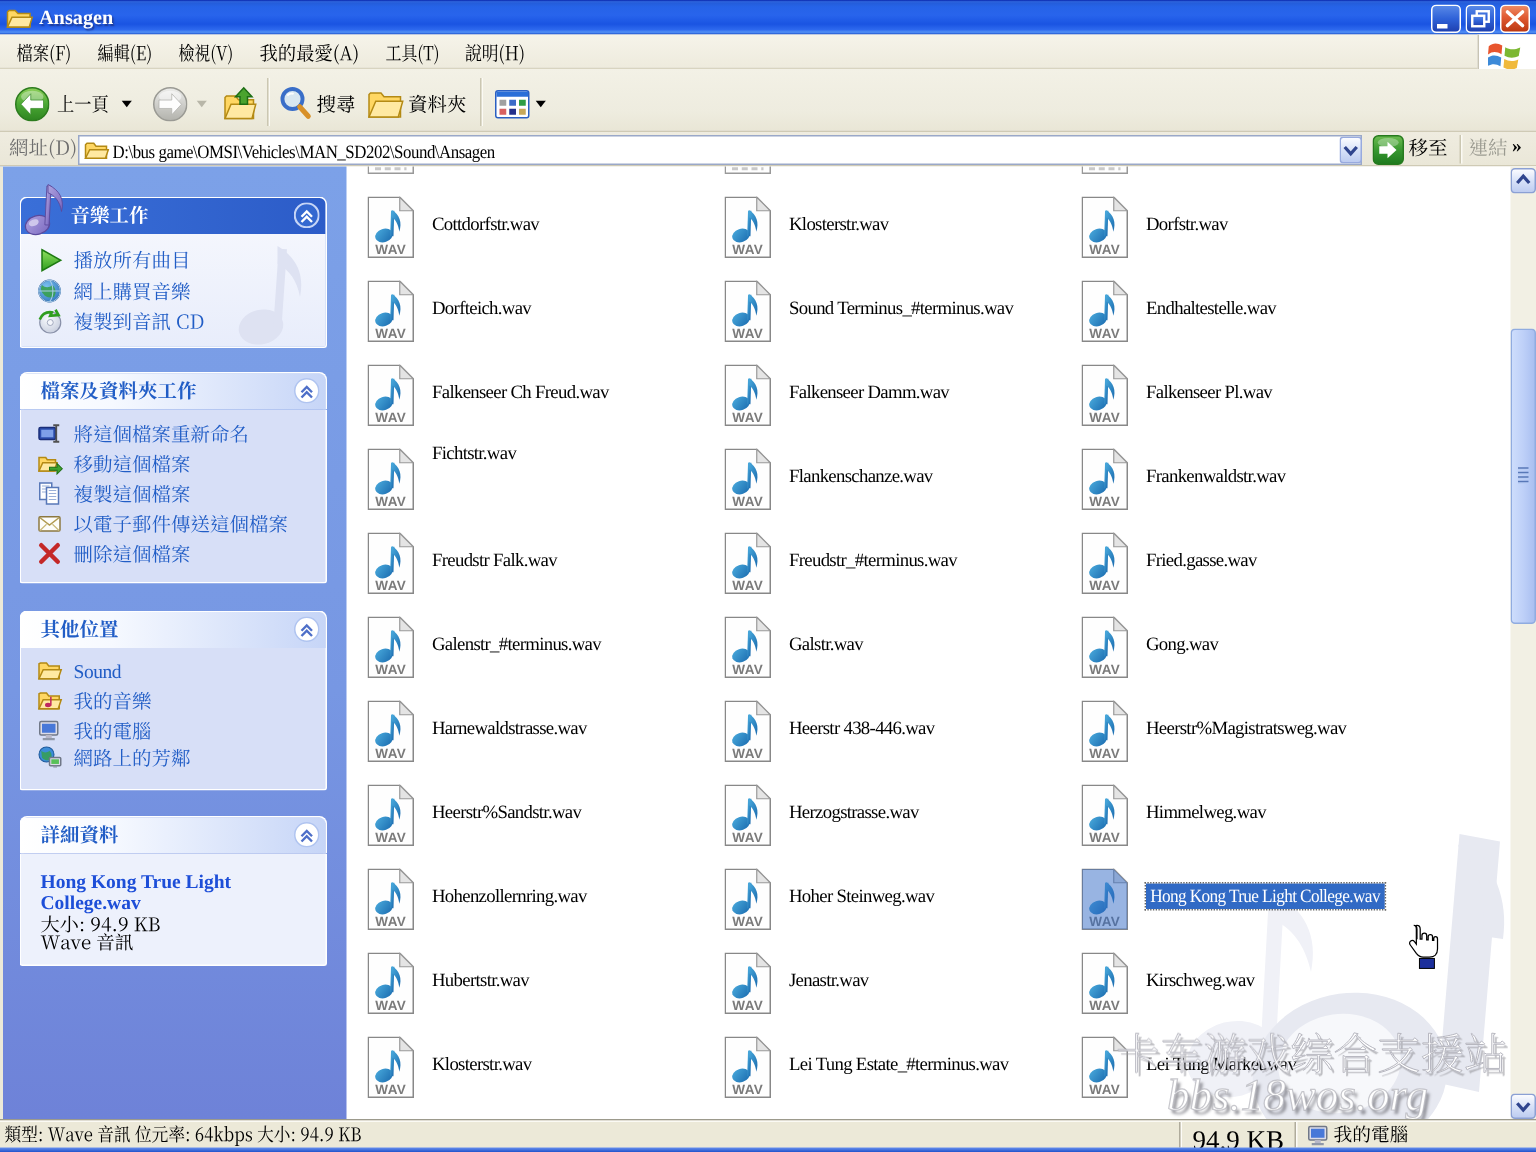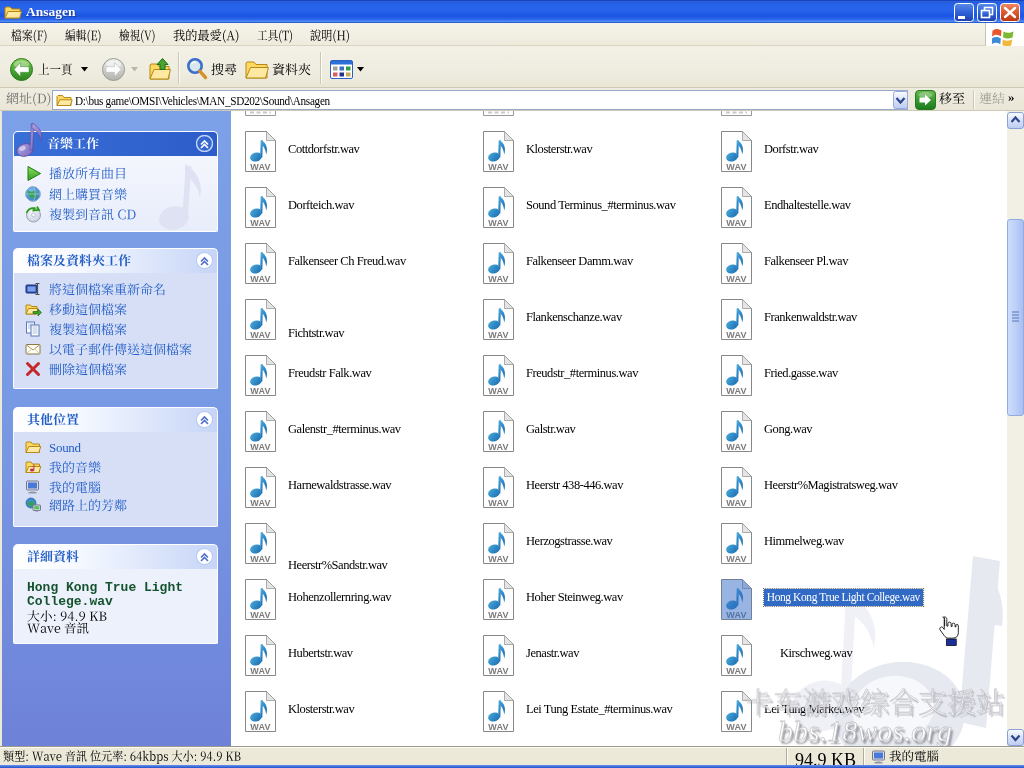--- a/index.html
+++ b/index.html
@@ -641,21 +641,21 @@
       <use href="#g89" x="1000"></use>
       <use href="#g60" x="2000"></use>
       <use href="#g61" x="3000"></use>
     </g>
   </svg>
 <svg class="ab" style="left:196px;top:547.5px" width="17" height="17">
 <circle cx="8.5" cy="8.5" r="8" fill="#fff" stroke="#b0c4f0"></circle>
 <path d="M5,9.5 L8.5,6 L12,9.5 M5,13 L8.5,9.5 L12,13" fill="none" stroke="#4e6fc8" stroke-width="1.6"></path>
 </svg>
 <div class="ab" style="left:13px;top:569px;width:205px;height:75px;background:#edf1fc;border:1px solid #fff;border-top:none;border-radius:0 0 2px 2px;"></div>
-<div class="ab" style="left:27px;top:581px;font-weight:bold;font-size:13px;color:#14532d;line-height:13.5px;font-family:Liberation Mono, monospace">Hong Kong True Light<br>College.wav</div>
+<div class="ab" style="left:27px;top:581px;font-weight:bold;font-size:13px;color:#1d4ed8;line-height:13.5px;font-family:Liberation Serif, serif">Hong Kong True Light<br>College.wav</div>
 <svg class="t " style="left:27.0px;top:609.5px;" width="81" height="15">
     <g transform="matrix(0.012808,0,0,-0.012500,0,10.750)" fill="#000">
       <use href="#g90" x="0"></use>
       <use href="#g91" x="1000"></use>
       <use href="#g92" x="2000"></use>
       <use href="#g55" x="2327"></use>
       <use href="#g93" x="2583"></use>
       <use href="#g94" x="3145"></use>
       <use href="#g95" x="3700"></use>
       <use href="#g93" x="4027"></use>
@@ -769,21 +769,21 @@
 </svg>
 <div class="fname" style="left:764px;top:254px">Falkenseer Pl.wav</div>
 <svg class="ab" style="left:245px;top:299px" width="31" height="41">
 <path d="M0.5,0.5 L21.5,0.5 L30.5,9.5 L30.5,40.5 L0.5,40.5 Z" fill="#fefefe" stroke="#888888"></path>
 <path d="M21.5,0.5 L30.5,9.5 L21.5,9.5 Z" fill="#e4e4e4" stroke="#999999" stroke-width="0.8"></path>
 <ellipse cx="11" cy="26" rx="6" ry="4.4" transform="rotate(-18 11 26)" fill="url(#gradNote)"></ellipse>
 <rect x="15.4" y="9.5" width="2.2" height="17" fill="url(#gradNote)" transform="rotate(2 16.5 18)"></rect>
 <path d="M16.2,9 C21.5,12 23.2,17.5 21.2,23.5 C20.6,18.5 18.6,15 16.2,13.8 Z" fill="url(#gradNote)"></path>
 <text x="15.5" y="38.5" text-anchor="middle" font-family="Liberation Sans" font-weight="bold" font-size="9" fill="#7a7a7a" letter-spacing="0.3">WAV</text>
 </svg>
-<div class="fname" style="left:288px;top:326px">Fichtstr.wav</div>
+<div class="fname" style="left:288px;top:295px">Fichtstr.wav</div>
 <svg class="ab" style="left:483px;top:299px" width="31" height="41">
 <path d="M0.5,0.5 L21.5,0.5 L30.5,9.5 L30.5,40.5 L0.5,40.5 Z" fill="#fefefe" stroke="#888888"></path>
 <path d="M21.5,0.5 L30.5,9.5 L21.5,9.5 Z" fill="#e4e4e4" stroke="#999999" stroke-width="0.8"></path>
 <ellipse cx="11" cy="26" rx="6" ry="4.4" transform="rotate(-18 11 26)" fill="url(#gradNote)"></ellipse>
 <rect x="15.4" y="9.5" width="2.2" height="17" fill="url(#gradNote)" transform="rotate(2 16.5 18)"></rect>
 <path d="M16.2,9 C21.5,12 23.2,17.5 21.2,23.5 C20.6,18.5 18.6,15 16.2,13.8 Z" fill="url(#gradNote)"></path>
 <text x="15.5" y="38.5" text-anchor="middle" font-family="Liberation Sans" font-weight="bold" font-size="9" fill="#7a7a7a" letter-spacing="0.3">WAV</text>
 </svg>
 <div class="fname" style="left:526px;top:310px">Flankenschanze.wav</div>
 <svg class="ab" style="left:721px;top:299px" width="31" height="41">
@@ -877,21 +877,21 @@
 </svg>
 <div class="fname" style="left:764px;top:478px">Heerstr%Magistratsweg.wav</div>
 <svg class="ab" style="left:245px;top:523px" width="31" height="41">
 <path d="M0.5,0.5 L21.5,0.5 L30.5,9.5 L30.5,40.5 L0.5,40.5 Z" fill="#fefefe" stroke="#888888"></path>
 <path d="M21.5,0.5 L30.5,9.5 L21.5,9.5 Z" fill="#e4e4e4" stroke="#999999" stroke-width="0.8"></path>
 <ellipse cx="11" cy="26" rx="6" ry="4.4" transform="rotate(-18 11 26)" fill="url(#gradNote)"></ellipse>
 <rect x="15.4" y="9.5" width="2.2" height="17" fill="url(#gradNote)" transform="rotate(2 16.5 18)"></rect>
 <path d="M16.2,9 C21.5,12 23.2,17.5 21.2,23.5 C20.6,18.5 18.6,15 16.2,13.8 Z" fill="url(#gradNote)"></path>
 <text x="15.5" y="38.5" text-anchor="middle" font-family="Liberation Sans" font-weight="bold" font-size="9" fill="#7a7a7a" letter-spacing="0.3">WAV</text>
 </svg>
-<div class="fname" style="left:288px;top:558px">Heerstr%Sandstr.wav</div>
+<div class="fname" style="left:288px;top:534px">Heerstr%Sandstr.wav</div>
 <svg class="ab" style="left:483px;top:523px" width="31" height="41">
 <path d="M0.5,0.5 L21.5,0.5 L30.5,9.5 L30.5,40.5 L0.5,40.5 Z" fill="#fefefe" stroke="#888888"></path>
 <path d="M21.5,0.5 L30.5,9.5 L21.5,9.5 Z" fill="#e4e4e4" stroke="#999999" stroke-width="0.8"></path>
 <ellipse cx="11" cy="26" rx="6" ry="4.4" transform="rotate(-18 11 26)" fill="url(#gradNote)"></ellipse>
 <rect x="15.4" y="9.5" width="2.2" height="17" fill="url(#gradNote)" transform="rotate(2 16.5 18)"></rect>
 <path d="M16.2,9 C21.5,12 23.2,17.5 21.2,23.5 C20.6,18.5 18.6,15 16.2,13.8 Z" fill="url(#gradNote)"></path>
 <text x="15.5" y="38.5" text-anchor="middle" font-family="Liberation Sans" font-weight="bold" font-size="9" fill="#7a7a7a" letter-spacing="0.3">WAV</text>
 </svg>
 <div class="fname" style="left:526px;top:534px">Herzogstrasse.wav</div>
 <svg class="ab" style="left:721px;top:523px" width="31" height="41">
@@ -950,21 +950,21 @@
 </svg>
 <div class="fname" style="left:526px;top:646px">Jenastr.wav</div>
 <svg class="ab" style="left:721px;top:635px" width="31" height="41">
 <path d="M0.5,0.5 L21.5,0.5 L30.5,9.5 L30.5,40.5 L0.5,40.5 Z" fill="#fefefe" stroke="#888888"></path>
 <path d="M21.5,0.5 L30.5,9.5 L21.5,9.5 Z" fill="#e4e4e4" stroke="#999999" stroke-width="0.8"></path>
 <ellipse cx="11" cy="26" rx="6" ry="4.4" transform="rotate(-18 11 26)" fill="url(#gradNote)"></ellipse>
 <rect x="15.4" y="9.5" width="2.2" height="17" fill="url(#gradNote)" transform="rotate(2 16.5 18)"></rect>
 <path d="M16.2,9 C21.5,12 23.2,17.5 21.2,23.5 C20.6,18.5 18.6,15 16.2,13.8 Z" fill="url(#gradNote)"></path>
 <text x="15.5" y="38.5" text-anchor="middle" font-family="Liberation Sans" font-weight="bold" font-size="9" fill="#7a7a7a" letter-spacing="0.3">WAV</text>
 </svg>
-<div class="fname" style="left:780px;top:646px">Kirschweg.wav</div>
+<div class="fname" style="left:764px;top:646px">Kirschweg.wav</div>
 <svg class="ab" style="left:245px;top:691px" width="31" height="41">
 <path d="M0.5,0.5 L21.5,0.5 L30.5,9.5 L30.5,40.5 L0.5,40.5 Z" fill="#fefefe" stroke="#888888"></path>
 <path d="M21.5,0.5 L30.5,9.5 L21.5,9.5 Z" fill="#e4e4e4" stroke="#999999" stroke-width="0.8"></path>
 <ellipse cx="11" cy="26" rx="6" ry="4.4" transform="rotate(-18 11 26)" fill="url(#gradNote)"></ellipse>
 <rect x="15.4" y="9.5" width="2.2" height="17" fill="url(#gradNote)" transform="rotate(2 16.5 18)"></rect>
 <path d="M16.2,9 C21.5,12 23.2,17.5 21.2,23.5 C20.6,18.5 18.6,15 16.2,13.8 Z" fill="url(#gradNote)"></path>
 <text x="15.5" y="38.5" text-anchor="middle" font-family="Liberation Sans" font-weight="bold" font-size="9" fill="#7a7a7a" letter-spacing="0.3">WAV</text>
 </svg>
 <div class="fname" style="left:288px;top:702px">Klosterstr.wav</div>
 <svg class="ab" style="left:483px;top:691px" width="31" height="41">

